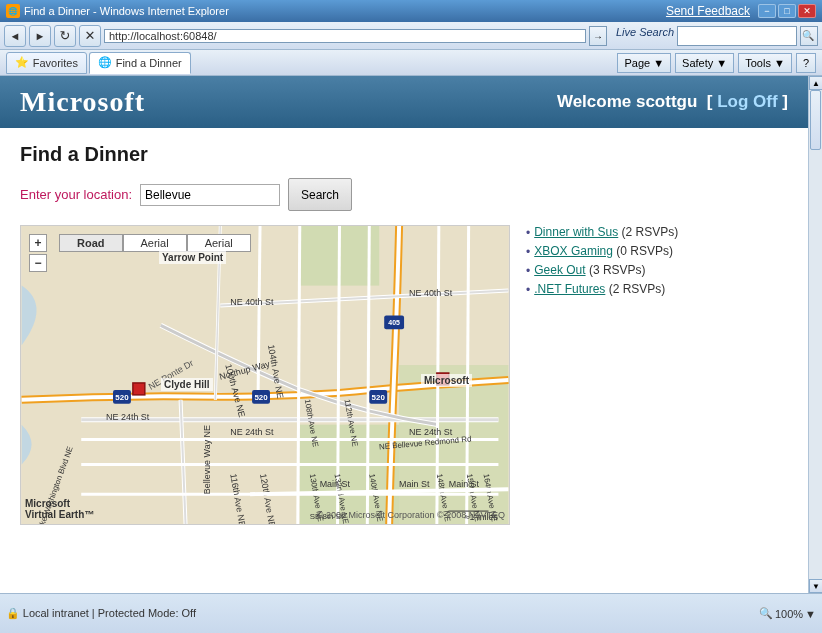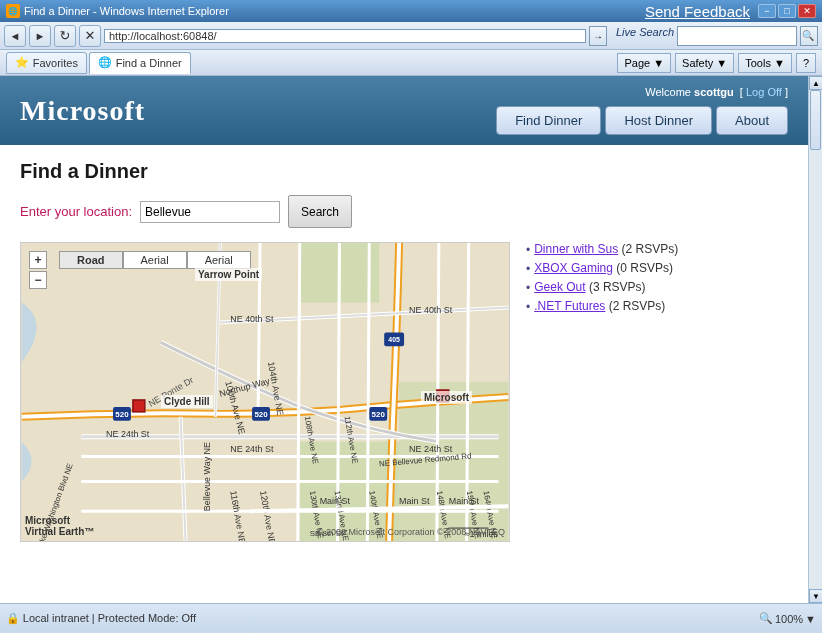--- a/index.html
+++ b/index.html
@@ -19,21 +19,21 @@
       color: white;
       font-size: 11px;
     }
     .title-bar-left { display: flex; align-items: center; gap: 4px; }
     .title-bar-icon { width: 14px; height: 14px; background: #ff9900; border-radius: 2px; display: flex; align-items: center; justify-content: center; font-size: 8px; }
     .title-bar-buttons { display: flex; gap: 2px; }
     .tb-btn { width: 18px; height: 14px; border-radius: 2px; border: 1px solid rgba(255,255,255,0.4); display: flex; align-items: center; justify-content: center; font-size: 9px; cursor: pointer; color: white; }
     .tb-btn.minimize { background: #5b9bd5; }
     .tb-btn.maximize { background: #5b9bd5; }
     .tb-btn.close { background: #cc3333; }
-    .send-feedback { color: white; font-size: 15px; text-decoration: underline; cursor: pointer; }
+    .send-feedback { color: white; font-size: 12px; text-decoration: underline; cursor: pointer; }
 
     .toolbar-row {
       background: linear-gradient(to bottom, #e8f0f8, #d0ddef);
       height: 28px;
       display: flex;
       align-items: center;
       padding: 0 4px;
       gap: 3px;
       border-bottom: 1px solid #a0b8d0;
     }
@@ -137,21 +137,21 @@
     }
     .scroll-track { flex: 1; position: relative; }
     .scroll-thumb {
       position: absolute; top: 0; left: 1px; right: 1px; height: 60px;
       background: linear-gradient(to bottom, #e8f0f8, #d0ddef);
       border: 1px solid #8aabcc; border-radius: 2px;
     }
 
     
     .status-bar {
-      height: 30px;
+      height: 40px;
       background: linear-gradient(to bottom, #d8e6f4, #c8d8ec);
       border-top: 1px solid #a0b8d0;
       display: flex; align-items: center;
       padding: 0 6px;
       font-size: 11px; color: #333;
     }
     .status-left { flex: 1; }
     .status-right { display: flex; align-items: center; gap: 10px; font-size: 11px; }
     .zoom-area { display: flex; align-items: center; gap: 2px; }
 
@@ -170,21 +170,21 @@
       color: white;
       font-size: 28px;
       font-weight: bold;
       font-family: Georgia, serif;
       letter-spacing: 1px;
     }
     .header-right {
       display: flex; flex-direction: column; align-items: flex-end; gap: 8px;
     }
     .welcome-text {
-      color: white; font-size: 11px;
+      color: white; font-size: 17px; font-weight: bold;
     }
     .welcome-text a { color: #aaddff; text-decoration: none; }
     .nav-buttons { display: flex; gap: 4px; }
     .nav-btn-site {
       padding: 6px 18px;
       background: linear-gradient(to bottom, #e8f0fb, #c8d8f0);
       border: 1px solid #7a9ab8;
       border-radius: 4px;
       font-size: 13px;
       cursor: pointer;
@@ -305,21 +305,21 @@
       font-size: 12px;
       margin-bottom: 4px;
       display: flex; align-items: flex-start; gap: 4px;
     }
     .result-bullet {
       color: #4a4a8a;
       font-size: 12px;
       margin-top: 1px;
     }
     .result-link {
-      color: #6d28d9;
+      color: #0f766e;
       text-decoration: underline;
       cursor: pointer;
     }
     .result-rsvp {
       color: #333;
       font-size: 12px;
     }
 
     
     .map-svg {
@@ -384,25 +384,20 @@
       <div class="page-content">
 
         <div class="site-header">
           <div class="site-logo">Microsoft</div>
           <div class="header-right">
             <div class="welcome-text">
               <span>Welcome</span>
               <strong>scottgu</strong>
               &nbsp;[&nbsp;<a style="color:#aaddff;cursor:pointer;text-decoration:none;">Log Off</a>&nbsp;]
             </div>
-            <div class="nav-buttons">
-              <button class="nav-btn-site">Find Dinner</button>
-              <button class="nav-btn-site">Host Dinner</button>
-              <button class="nav-btn-site">About</button>
-            </div>
           </div>
         </div>
 
         <div class="main-content">
           <div class="page-title">Find a Dinner</div>
 
           <div class="search-form">
             <label class="search-label">Enter your location:</label>
             <input class="location-input" type="text" value="Bellevue" style="">
             <button class="search-btn">Search</button>
@@ -509,21 +504,21 @@
                   <text x="22" y="392" fill="#555" font-size="9">Bay</text>
 
                   <text x="20" y="310" fill="#333" font-size="8" transform="rotate(-70,20,310)">Lake Washington Blvd NE</text>
 
                   <rect x="112" y="158" width="12" height="12" fill="#cc2222" stroke="#881111" stroke-width="1.5"></rect>
 
                   <rect x="418" y="148" width="12" height="12" fill="#cc2222" stroke="#881111" stroke-width="1.5"></rect>
 
                 </svg>
 
-                <div class="map-label" style="top:25px;left:138px;margin-left:36px;">Yarrow Point</div>
+                <div class="map-label" style="top:25px;left:138px;">Yarrow Point</div>
                 <div class="map-label" style="top:148px;left:400px;">Microsoft</div>
                 <div class="map-label" style="top:152px;left:140px;">Clyde Hill</div>
                 <div class="map-label" style="top: 295px; left: 210px; font-size: 13px; font-weight: bold; background: transparent;">Bellevue</div>
 
                 <div class="map-controls">
                   <div class="map-ctrl-btn">+</div>
                   <div class="map-ctrl-btn">−</div>
                 </div>
 
                 <div class="map-type-btns">

